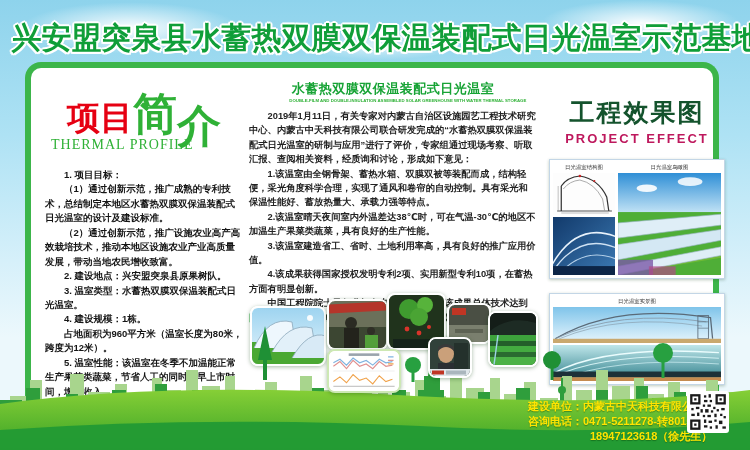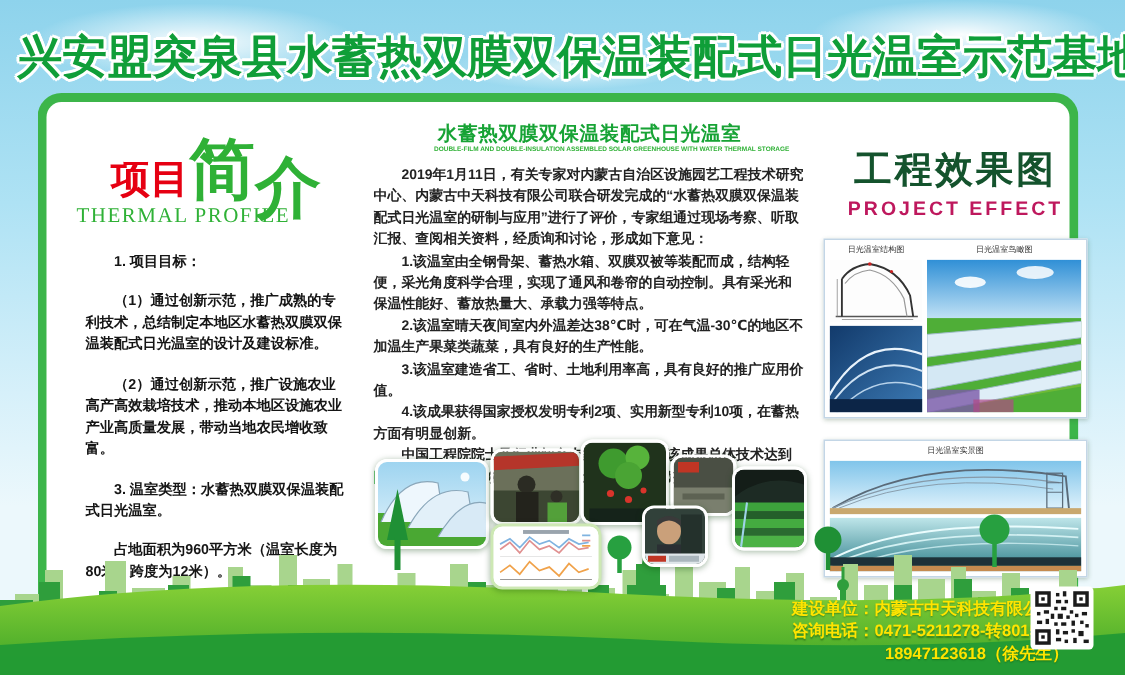--- a/index.html
+++ b/index.html
@@ -16,27 +16,27 @@
     text-shadow:2px 0 0 #fff,-2px 0 0 #fff,0 2px 0 #fff,0 -2px 0 #fff,
       1.5px 1.5px 0 #fff,-1.5px 1.5px 0 #fff,1.5px -1.5px 0 #fff,-1.5px -1.5px 0 #fff;}
 
   .panel{position:absolute;left:25px;top:62px;width:682px;height:352px;
     background:#fff;border:6px solid #3cb54a;border-bottom:none;
     border-radius:16px 16px 0 0;z-index:1;}
 
   
   .col-left{position:absolute;left:14px;top:24px;width:198px;}
   .lp-head{text-align:center;line-height:1;}
-  .lp-cn-red{font-size:26px;font-weight:900;color:#e60012;}
+  .lp-cn-red{font-size:33px;font-weight:900;color:#e60012;}
   .lp-cn-green{font-size:44px;font-weight:900;color:#2fb136;}
   .lp-cn-green.drop{display:inline-block;transform:translateY(12px);}
   .lp-en{font-family:"Liberation Serif","DejaVu Serif",serif;color:#2fb136;
     font-size:14px;letter-spacing:1px;margin-top:2px;text-align:left;padding-left:6px;}
   .lp-body{margin-top:16px;}
-  .lp-body p{margin:12px;font-size:9.5px;font-weight:700;color:#151515;line-height:1.52;text-indent:2em;}
+  .lp-body p{margin:0;font-size:9.5px;font-weight:700;color:#151515;line-height:1.52;text-indent:2em;}
 
   
   .col-center{position:absolute;left:218px;top:12px;width:288px;}
   .cp-title{text-align:center;font-size:13px;font-weight:900;color:#17a335;letter-spacing:.5px;white-space:nowrap;}
   .cp-en{text-align:center;font-size:6px;font-weight:700;color:#2fb136;white-space:nowrap;
     transform:scale(.72);transform-origin:center top;margin-top:0;}
   .cp-body{margin-top:5px;}
   .cp-body p{margin:0;font-size:9.3px;font-weight:700;color:#232323;line-height:1.55;text-indent:2em;}
   .hl{color:#35b44a;}
 
@@ -92,21 +92,23 @@
 
     <div class="col-left">
       <div class="lp-head">
         <span class="lp-cn-red">项目</span><span class="lp-cn-green">简</span><span class="lp-cn-green drop">介</span>
         <div class="lp-en">THERMAL PROFILE</div>
       </div>
       <div class="lp-body">
         <p>1. 项目目标：</p>
         <p>（1）通过创新示范，推广成熟的专利技术，总结制定本地区水蓄热双膜双保温装配式日光温室的设计及建设标准。</p>
         <p>（2）通过创新示范，推广设施农业高产高效栽培技术，推动本地区设施农业产业高质量发展，带动当地农民增收致富。</p>
+        <p>2. 建设地点：兴安盟突泉县原果树队。</p>
         <p>3. 温室类型：水蓄热双膜双保温装配式日光温室。</p>
+        <p>4. 建设规模：1栋。</p>
         <p>占地面积为960平方米（温室长度为80米，跨度为12米）。</p>
         <p>5. 温室性能：该温室在冬季不加温能正常生产果菜类蔬菜，节省人工的同时提早上市时间，增加收入。</p>
       </div>
     </div>
 
     <div class="col-center">
       <div class="cp-title">水蓄热双膜双保温装配式日光温室</div>
       <div class="cp-en">DOUBLE-FILM AND DOUBLE-INSULATION ASSEMBLED SOLAR GREENHOUSE WITH WATER THERMAL STORAGE</div>
       <div class="cp-body">
         <p>2019年1月11日，有关专家对内蒙古自治区设施园艺工程技术研究中心、内蒙古中天科技有限公司联合研发完成的“水蓄热双膜双保温装配式日光温室的研制与应用”进行了评价，专家组通过现场考察、听取汇报、查阅相关资料，经质询和讨论，形成如下意见：</p>

